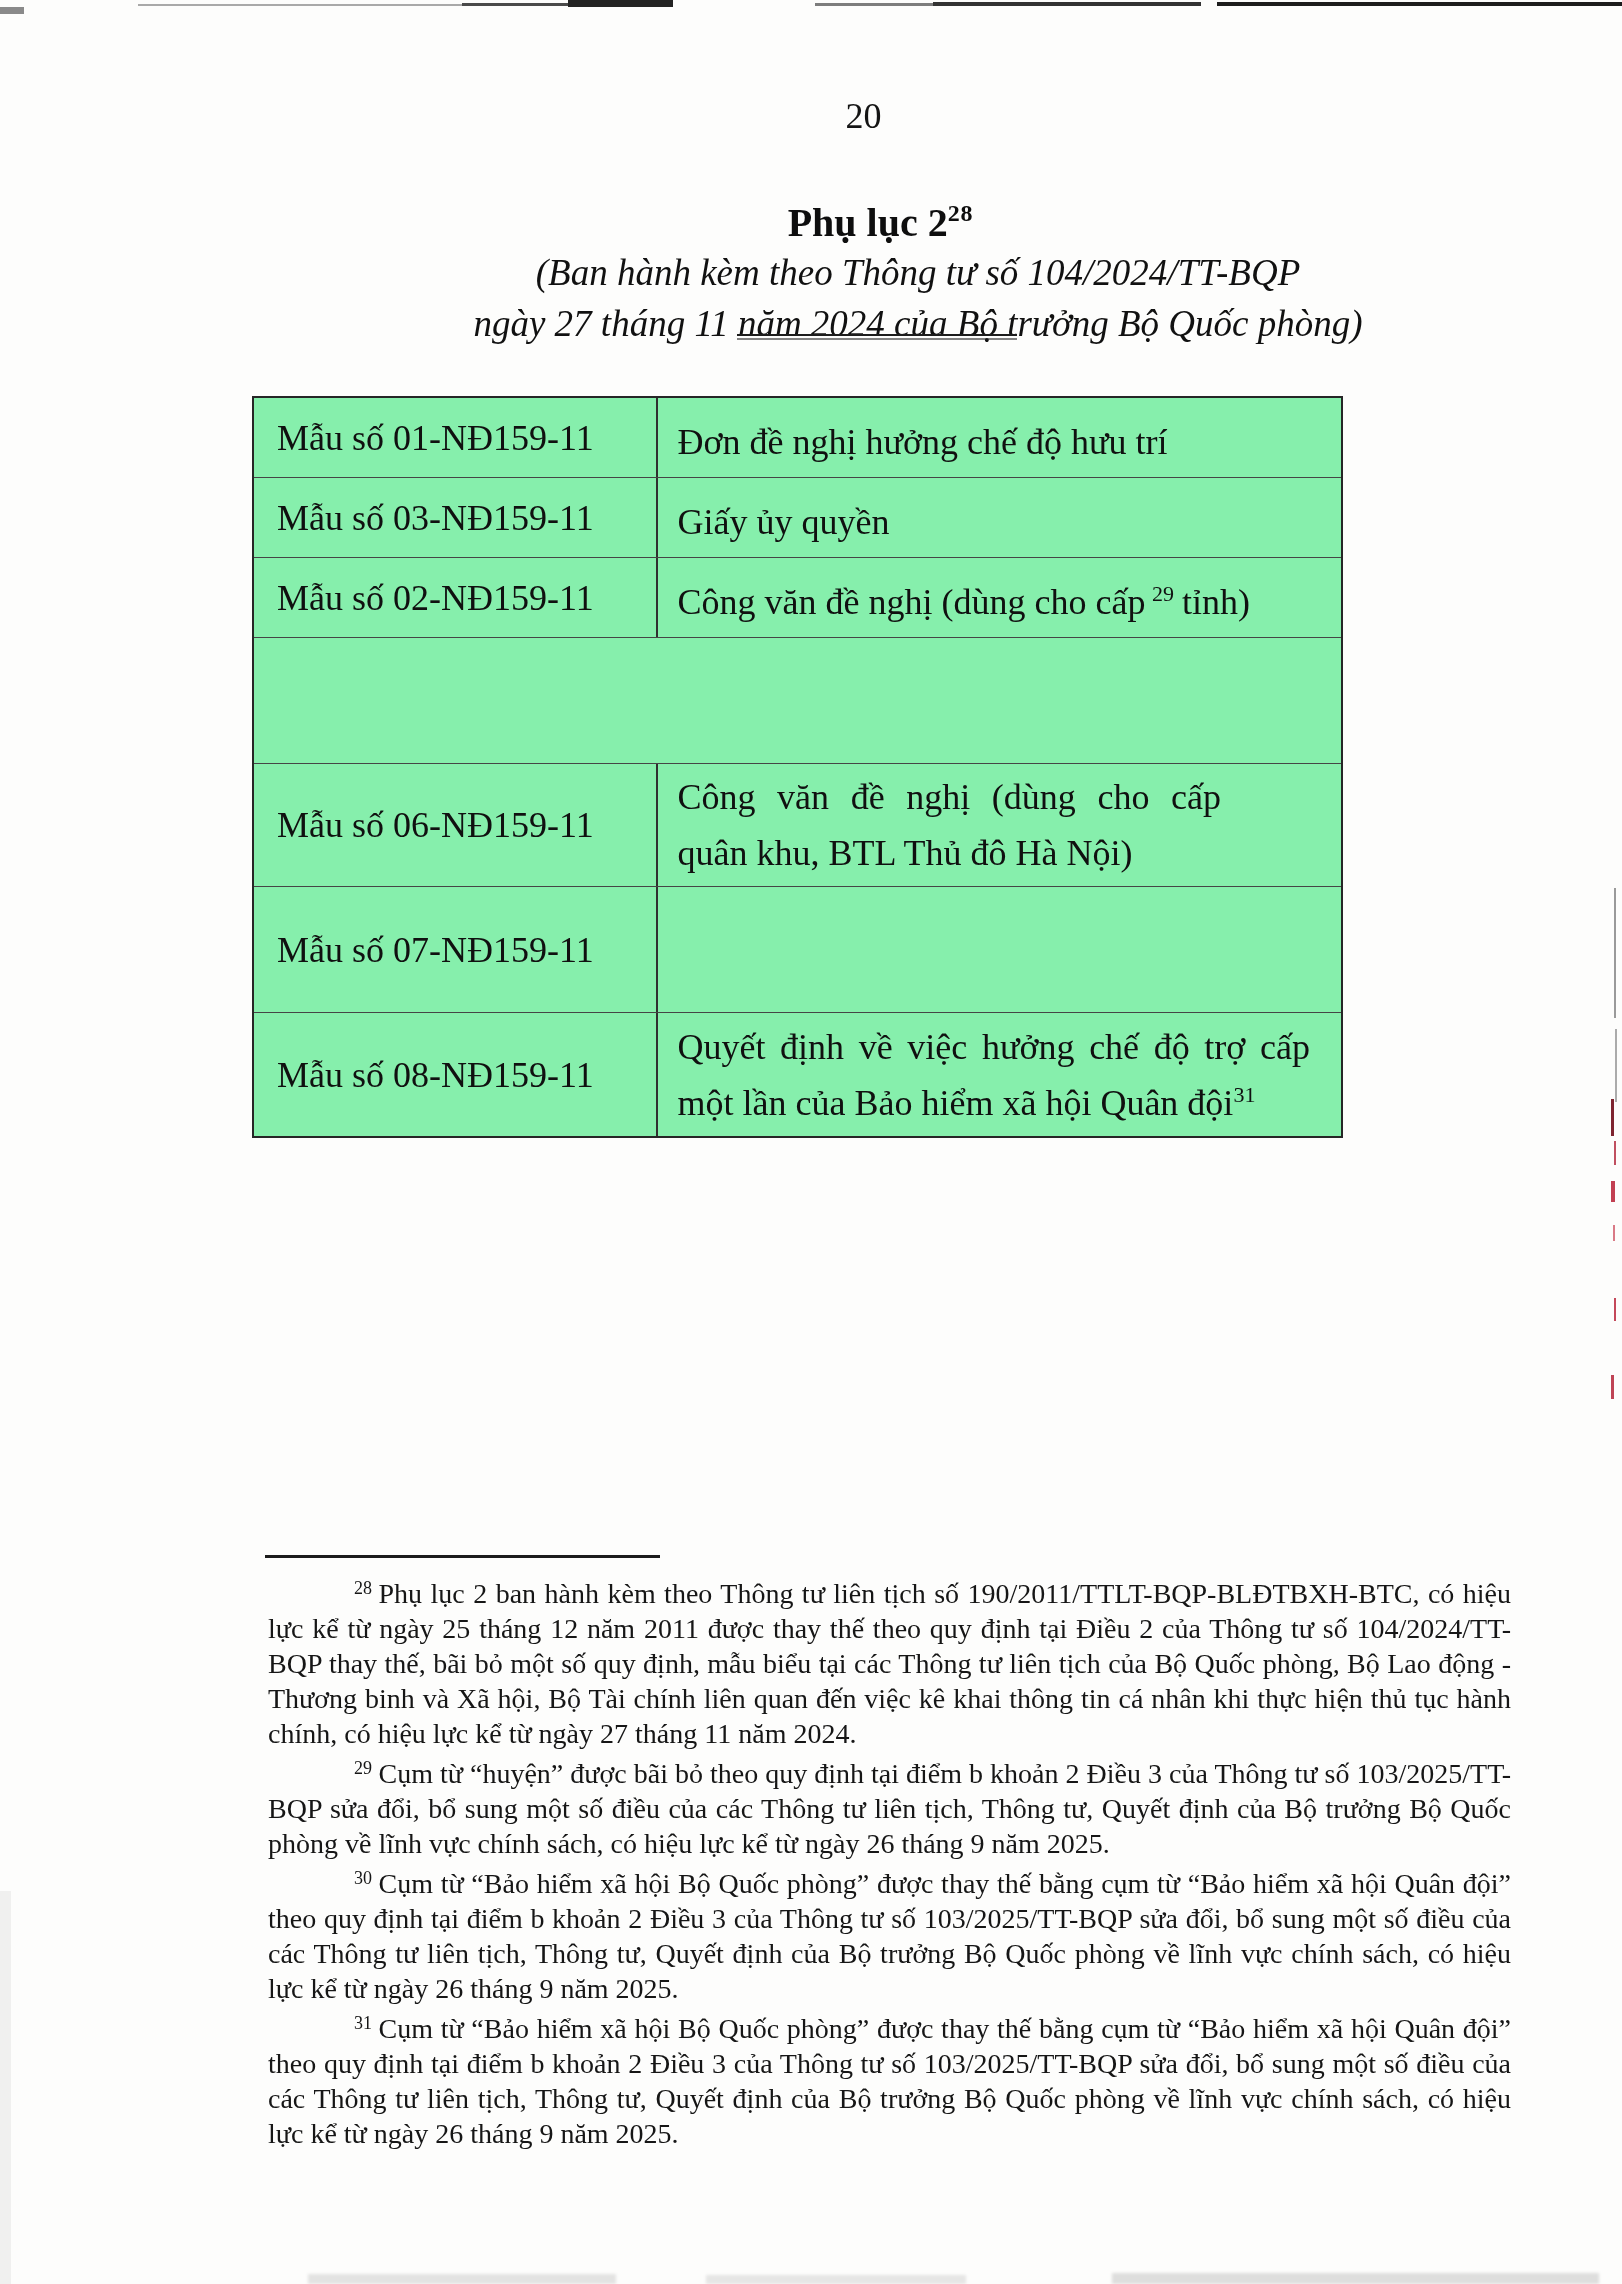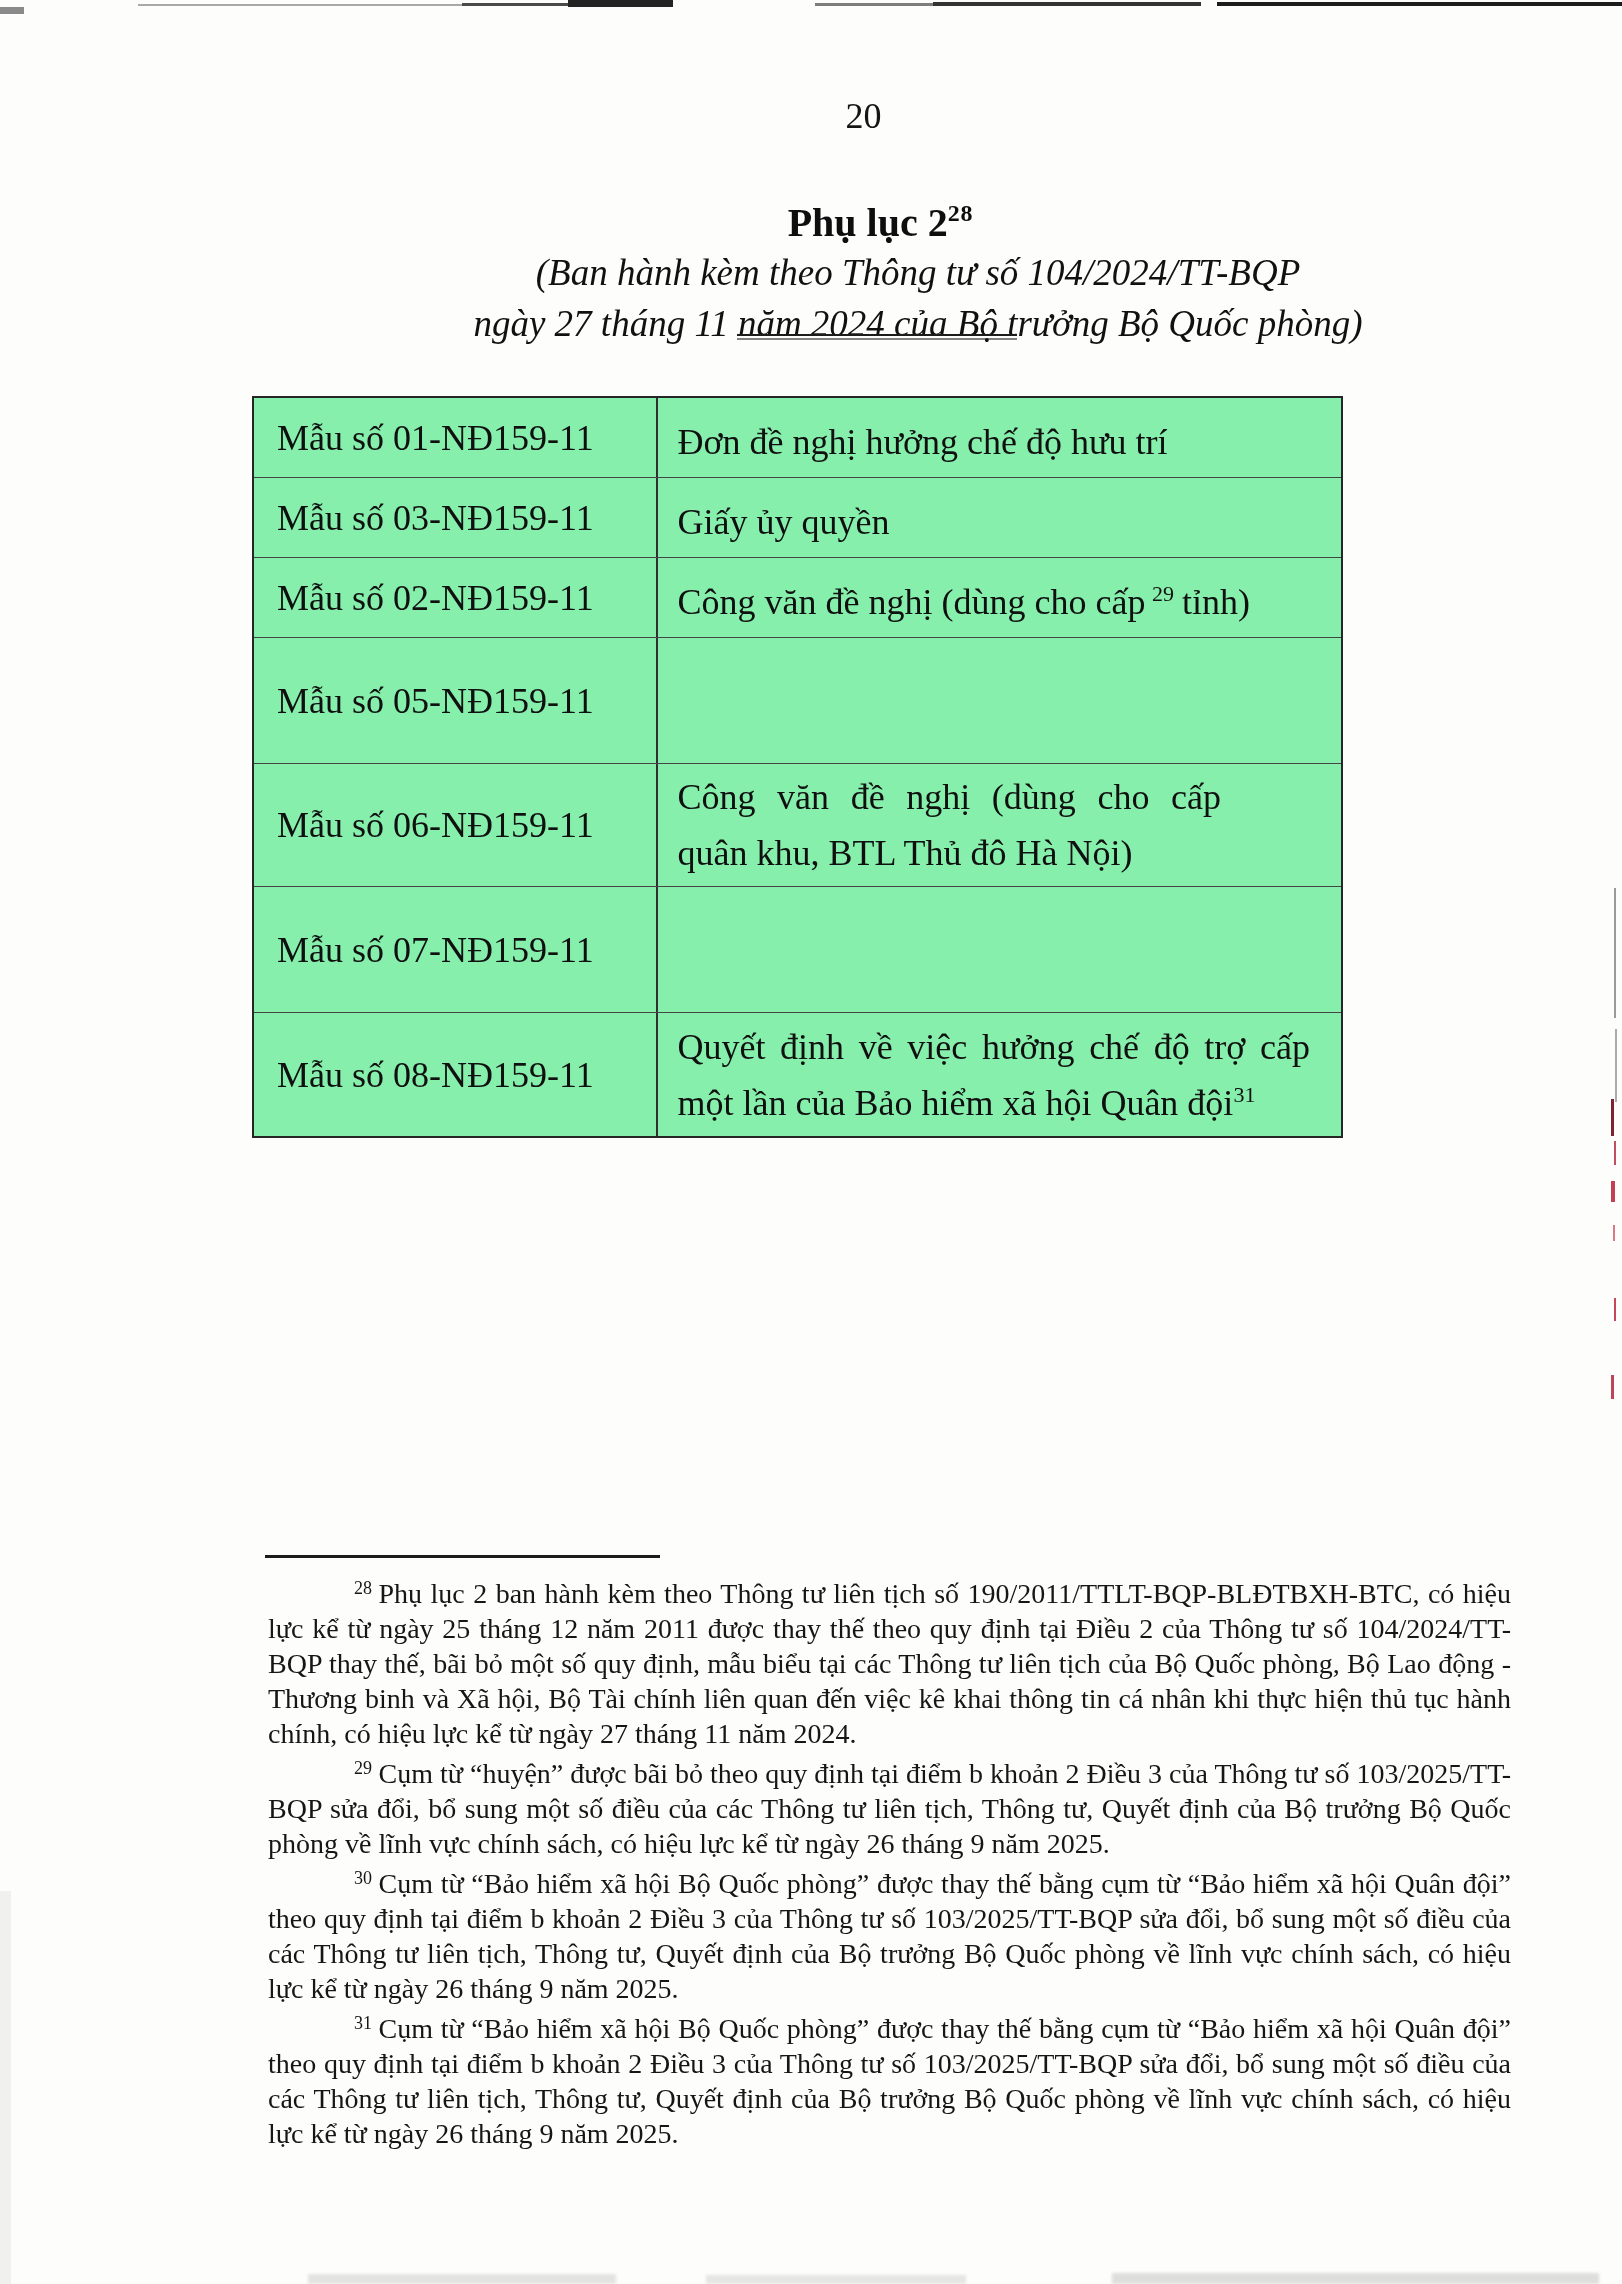--- a/index.html
+++ b/index.html
@@ -145,21 +145,20 @@
   </div>
 
   <div class="trow rh-99 r4">
     <div class="cell-form">Mẫu số 02-NĐ159-11</div>
     <div class="cell-desc">
         <span class="txt"><span>Công văn đề nghị (dùng cho cấp</span><sup>29</sup><span>tỉnh)</span></span>
       </div>
   </div>
 
   <div class="trow rh-155 r5">
-    <div class="cell-form">Mẫu số 05-NĐ159-11</div>
   </div>
 
   <div class="trow rh-151 r6">
     <div class="cell-form">Mẫu số 06-NĐ159-11</div>
     <div class="cell-desc">
         <span class="txt"><span>Công văn đề nghị (dùng cho cấp quân khu, BTL Thủ đô Hà Nội)</span><sup></sup><span></span></span>
       </div>
   </div>
 
   <div class="trow rh-155 r7">

